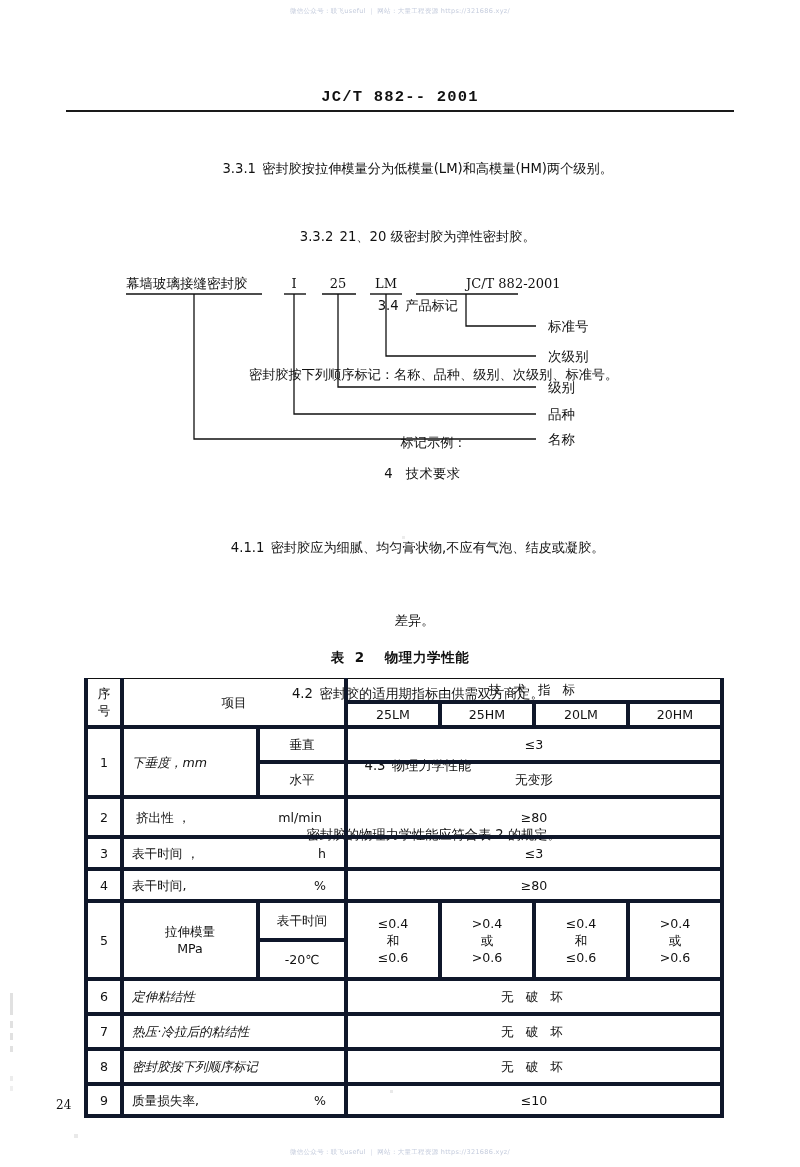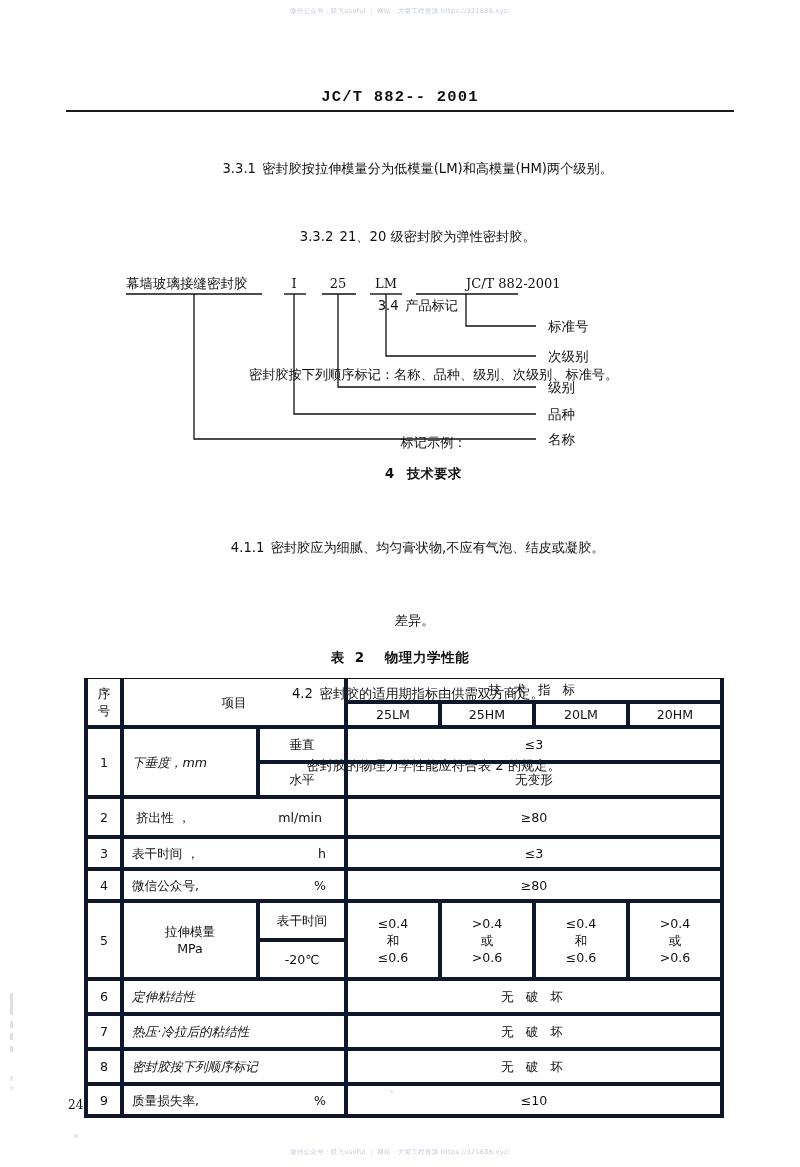--- a/index.html
+++ b/index.html
@@ -76,21 +76,21 @@
     font-size: 13.2px;
     line-height: 1.58;
   }
   .para {
     margin: 0 0 6px 0;
     white-space: pre-wrap;
     text-align: center;
   }
   .para.indent { padding-left: 38px; }
   .para.sec-head {
-    font-weight: bold;
+    font-weight: normal;
     margin-top: 22px;
     margin-bottom: 12px;
     letter-spacing: .5px;
   }
   .para .lbl { display: inline-block; min-width: 46px; }
   .para .lbl.w2 { min-width: 34px; }
 
   
   .diagram {
     position: absolute;
@@ -156,21 +156,21 @@
   .item-inline .u { padding-right: 4px; }
   .spaced3 { letter-spacing: 4px; }
   .modulus-name {
     line-height: 1.9;
   }
   .stack { line-height: 1.45; }
 
   
   .page-number {
     position: absolute;
-    left: 68px;
+    left: 56px;
     top: 1098px;
     font-size: 12px;
     font-family: "DejaVu Serif", "Liberation Serif", serif;
   }
 </style>
 </head>
 <body>
 
 <div class="page">
 
@@ -247,20 +247,23 @@
       <span class="lbl w2">4</span><span>技术要求</span>
     </p>
     <p class="para" style="margin-bottom:10px;">
       <span class="lbl">4.1.1</span><span>密封胶应为细腻、均匀膏状物,不应有气泡、结皮或凝胶。</span>
     </p>
     <p class="para" style="margin-bottom:10px;">
       <span>差异。</span>
     </p>
     <p class="para" style="margin-bottom:10px;">
       <span class="lbl w2">4.2</span><span>密封胶的适用期指标由供需双方商定。</span>
+    </p>
+    <p class="para" style="margin-bottom:6px;">
+      <span class="lbl w2">4.3</span><span>物理力学性能</span>
     </p>
     <p class="para indent">
       <span>密封胶的物理力学性能应符合表 2 的规定。</span>
     </p>
   </div>
 
   <div class="table-caption">
     <span>表</span><span class="gap"></span><span>2</span><span class="gap"></span><span class="gap"></span><span>物理力学性能</span>
   </div>
 
@@ -323,21 +326,21 @@
               <span class="u">h</span>
             </div>
           </td>
           <td colspan="4">≤3</td>
         </tr>
 
         <tr>
           <td>4</td>
           <td colspan="2" style="height:28px;padding:0">
             <div class="item-inline">
-              <span>微信公众号,</span>
+              <span>表干时间,</span>
               <span class="u">%</span>
             </div>
           </td>
           <td colspan="4">≥80</td>
         </tr>
 
         <tr>
           <td rowspan="2">5</td>
           <td rowspan="2" class="modulus-name">
             <div>拉伸模量</div>

